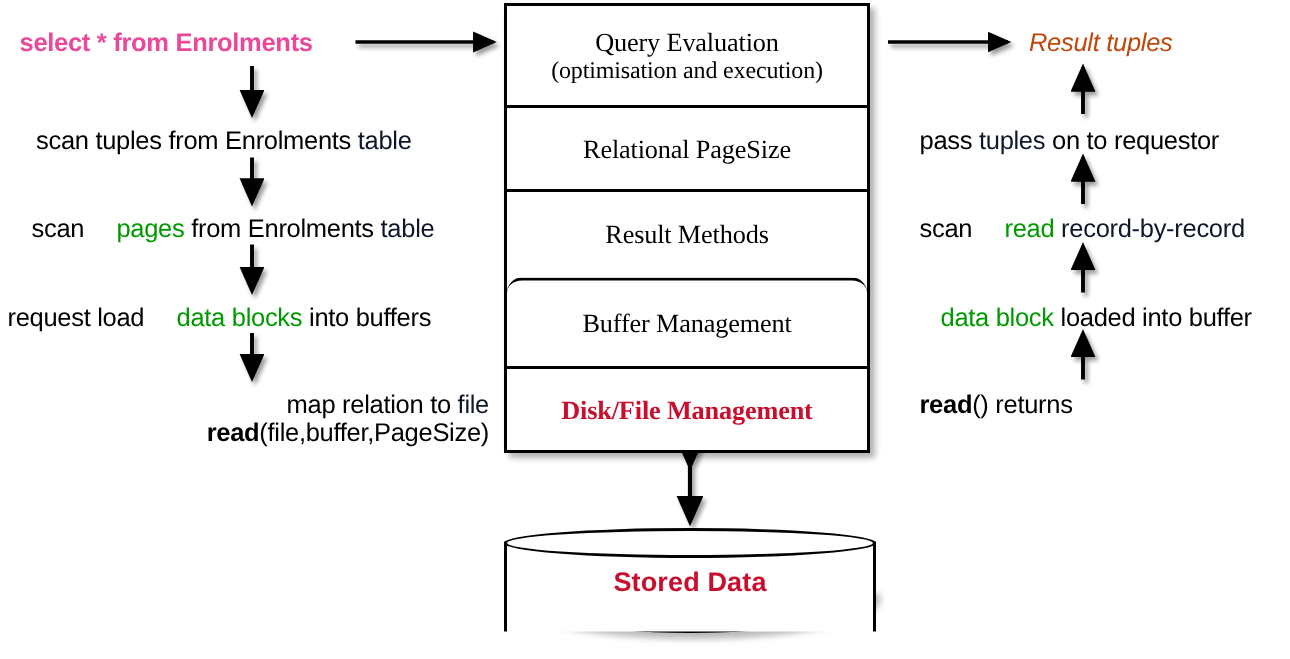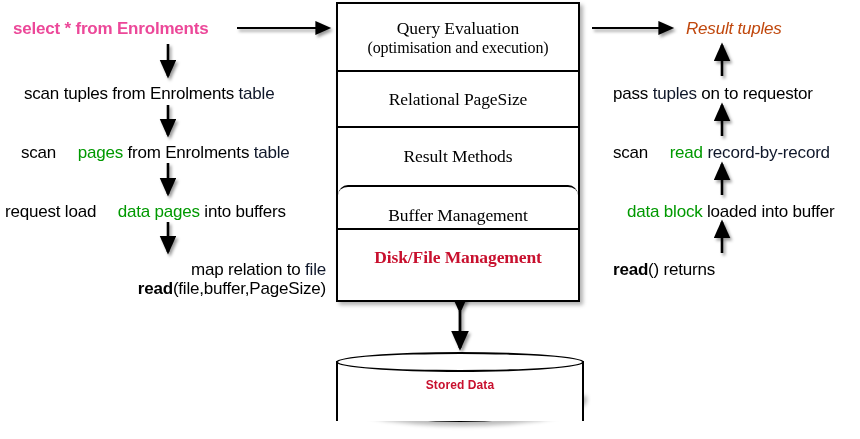--- a/index.html
+++ b/index.html
@@ -130,21 +130,21 @@
     border: 2.5px solid #000;
     border-radius: 124px / 10px;
     box-sizing: border-box;
     background: #ffffff;
   }
   .cyl-label {
     position: absolute;
     left: 0; top: 26px;
     width: 248px;
     text-align: center;
-    font-size: 12px;
+    font-size: 18px;
     font-weight: bold;
     color: #c8102e;
     letter-spacing: 0.1px;
   }
 </style>
 </head>
 <body>
 
 <div id="canvas">
 
@@ -191,32 +191,32 @@
     </div>
     <div class="layer" style="top:66px; height:56px;">
       <div class="layer-title">Relational PageSize</div>
     </div>
     <div class="layer" style="top:122px; height:59px;">
       <div class="layer-title">Result Methods</div>
     </div>
     <div class="layer" style="top:181px; height:59px;border-radius:10px;">
       <div class="layer-title">Buffer Management</div>
     </div>
-    <div class="layer" style="top:224px; height:56px; color:#c8102e;align-items:center;">
+    <div class="layer" style="top:240px; height:56px; color:#c8102e;align-items:center;">
       <div class="layer-title accent">Disk/File Management</div>
     </div>
   </div>
 
   <div class="ann query" style="left:13px; top:18px;">select * from Enrolments</div>
 
   <div class="ann" style="left:24px; top:83px;">scan tuples from Enrolments <span class="b">table</span></div>
 
   <div class="ann" style="left:21px; top:142px;">scan <span class="g">pages</span> from Enrolments <span class="b">table</span></div>
 
-  <div class="ann" style="left:5px; top:201px;">request load <span class="g">data pages</span> into buffers</div>
+  <div class="ann" style="left:5px; top:201px;">request load <span class="g">data blocks</span> into buffers</div>
 
   <div class="ann right-align" style="left:0px; top:259px; width:326px;">map relation to <span class="b">file</span></div>
 
   <div class="ann right-align" style="left:0px; top:278px; width:326px;"><span class="bold">read</span>(file,buffer,PageSize)</div>
 
   <div class="ann result" style="left:686px; top:18px;">Result tuples</div>
 
   <div class="ann" style="left:613px; top:83px;">pass <span class="b">tuples</span> on to requestor</div>
 
   <div class="ann" style="left:613px; top:142px;">scan <span class="g">read</span> <span class="b">record-by-record</span></div>

